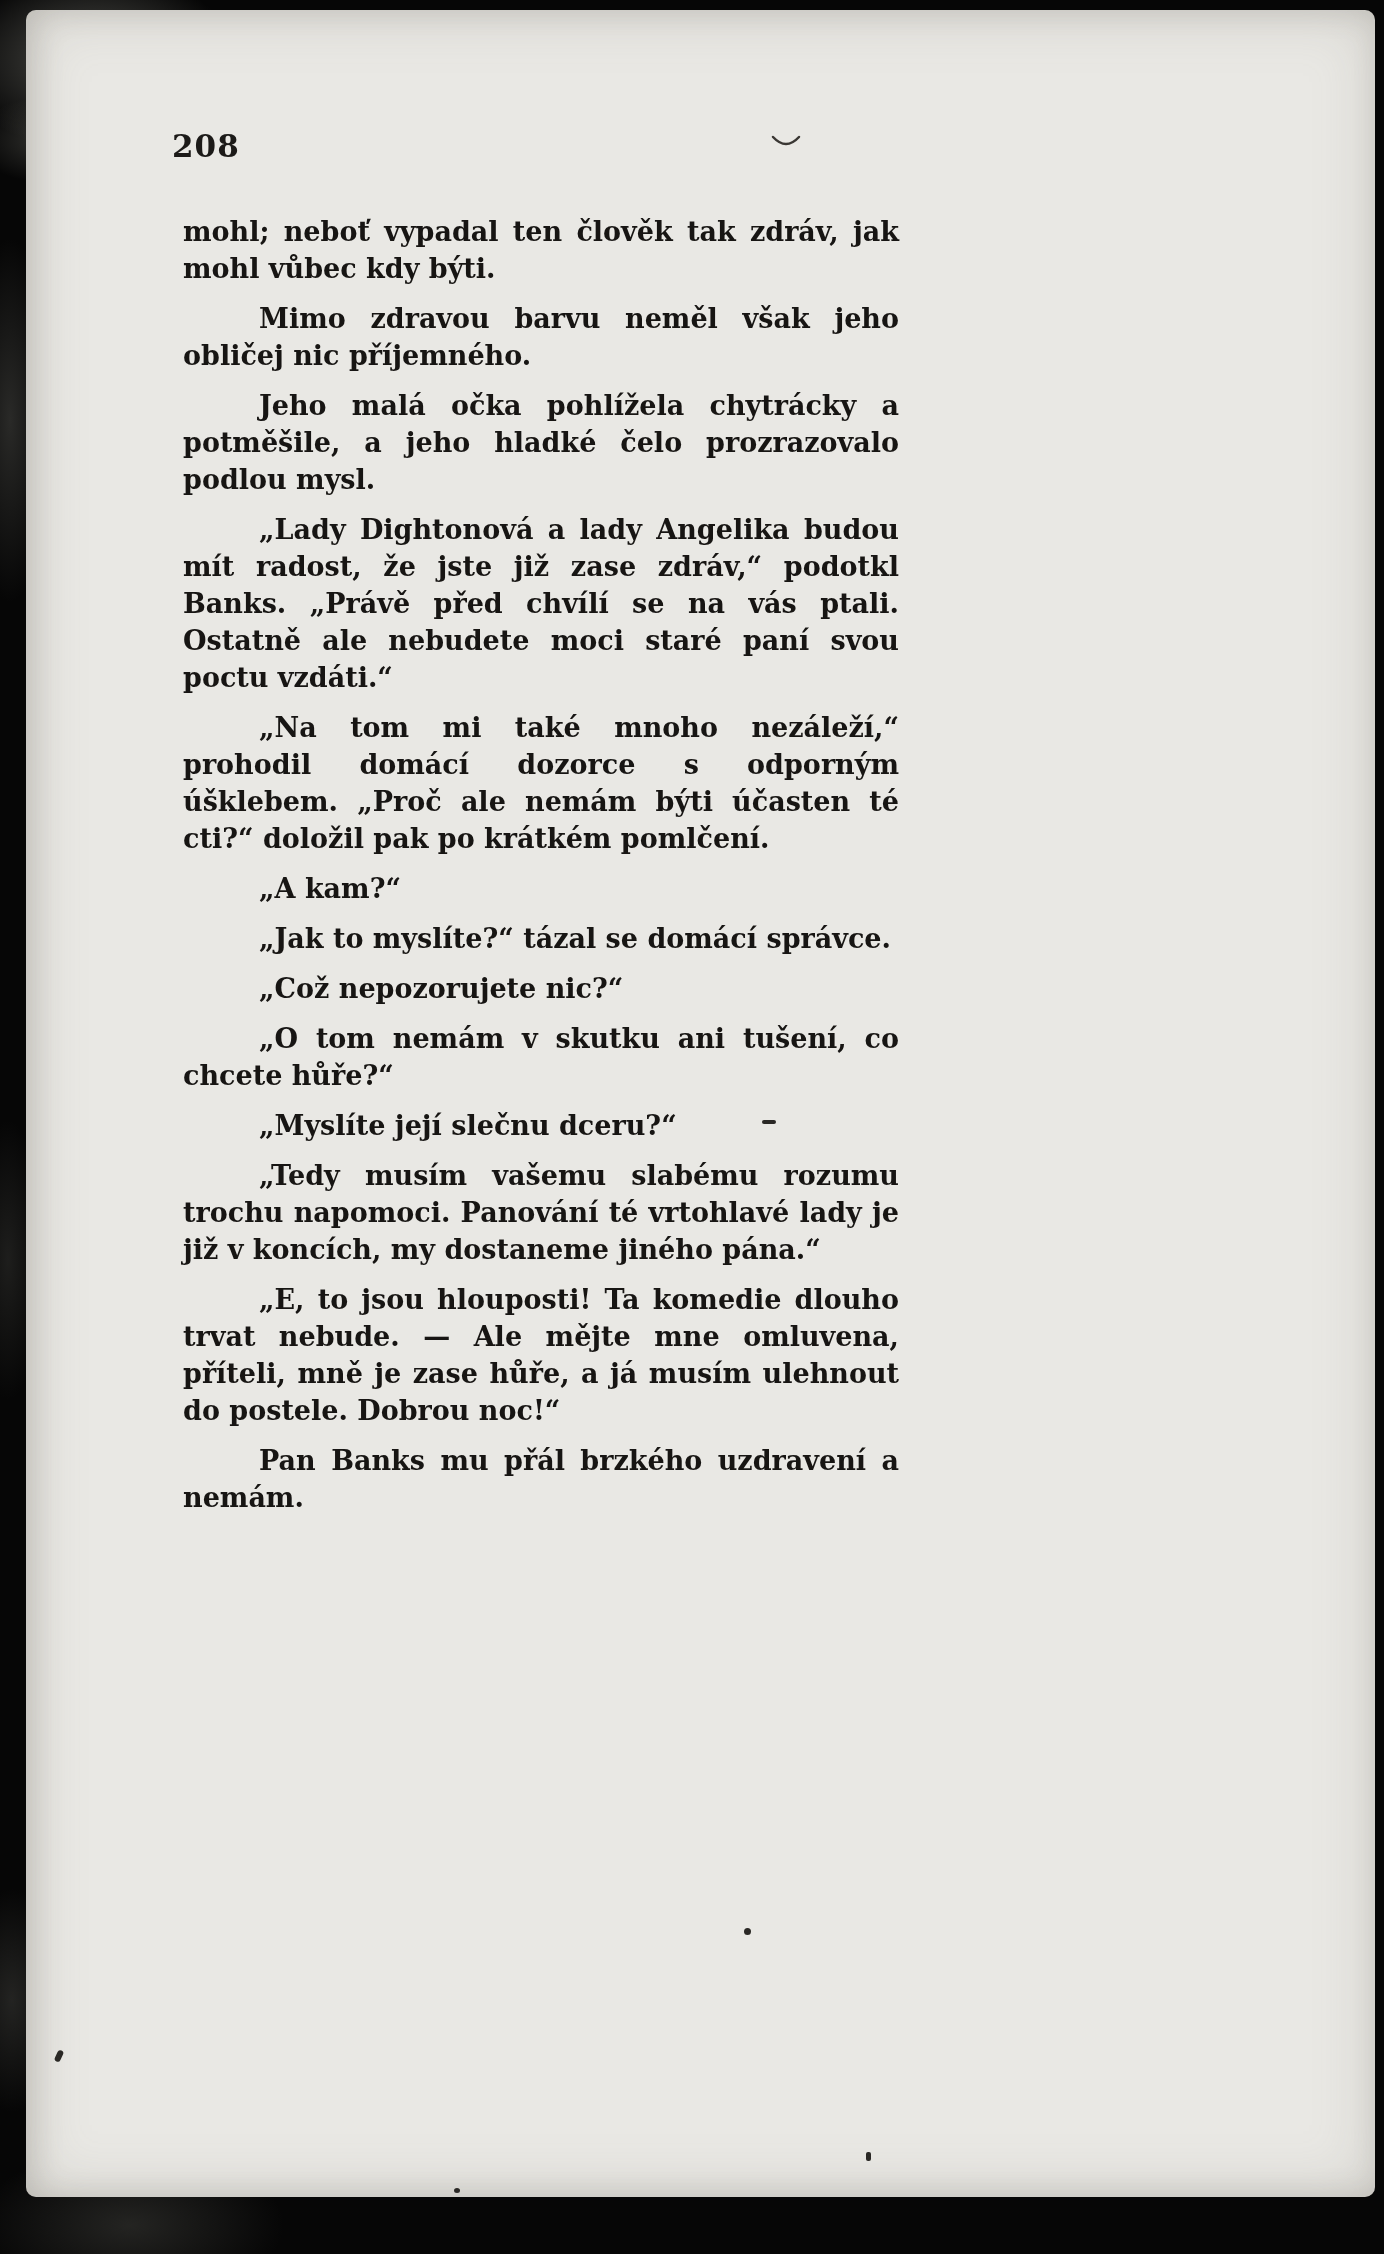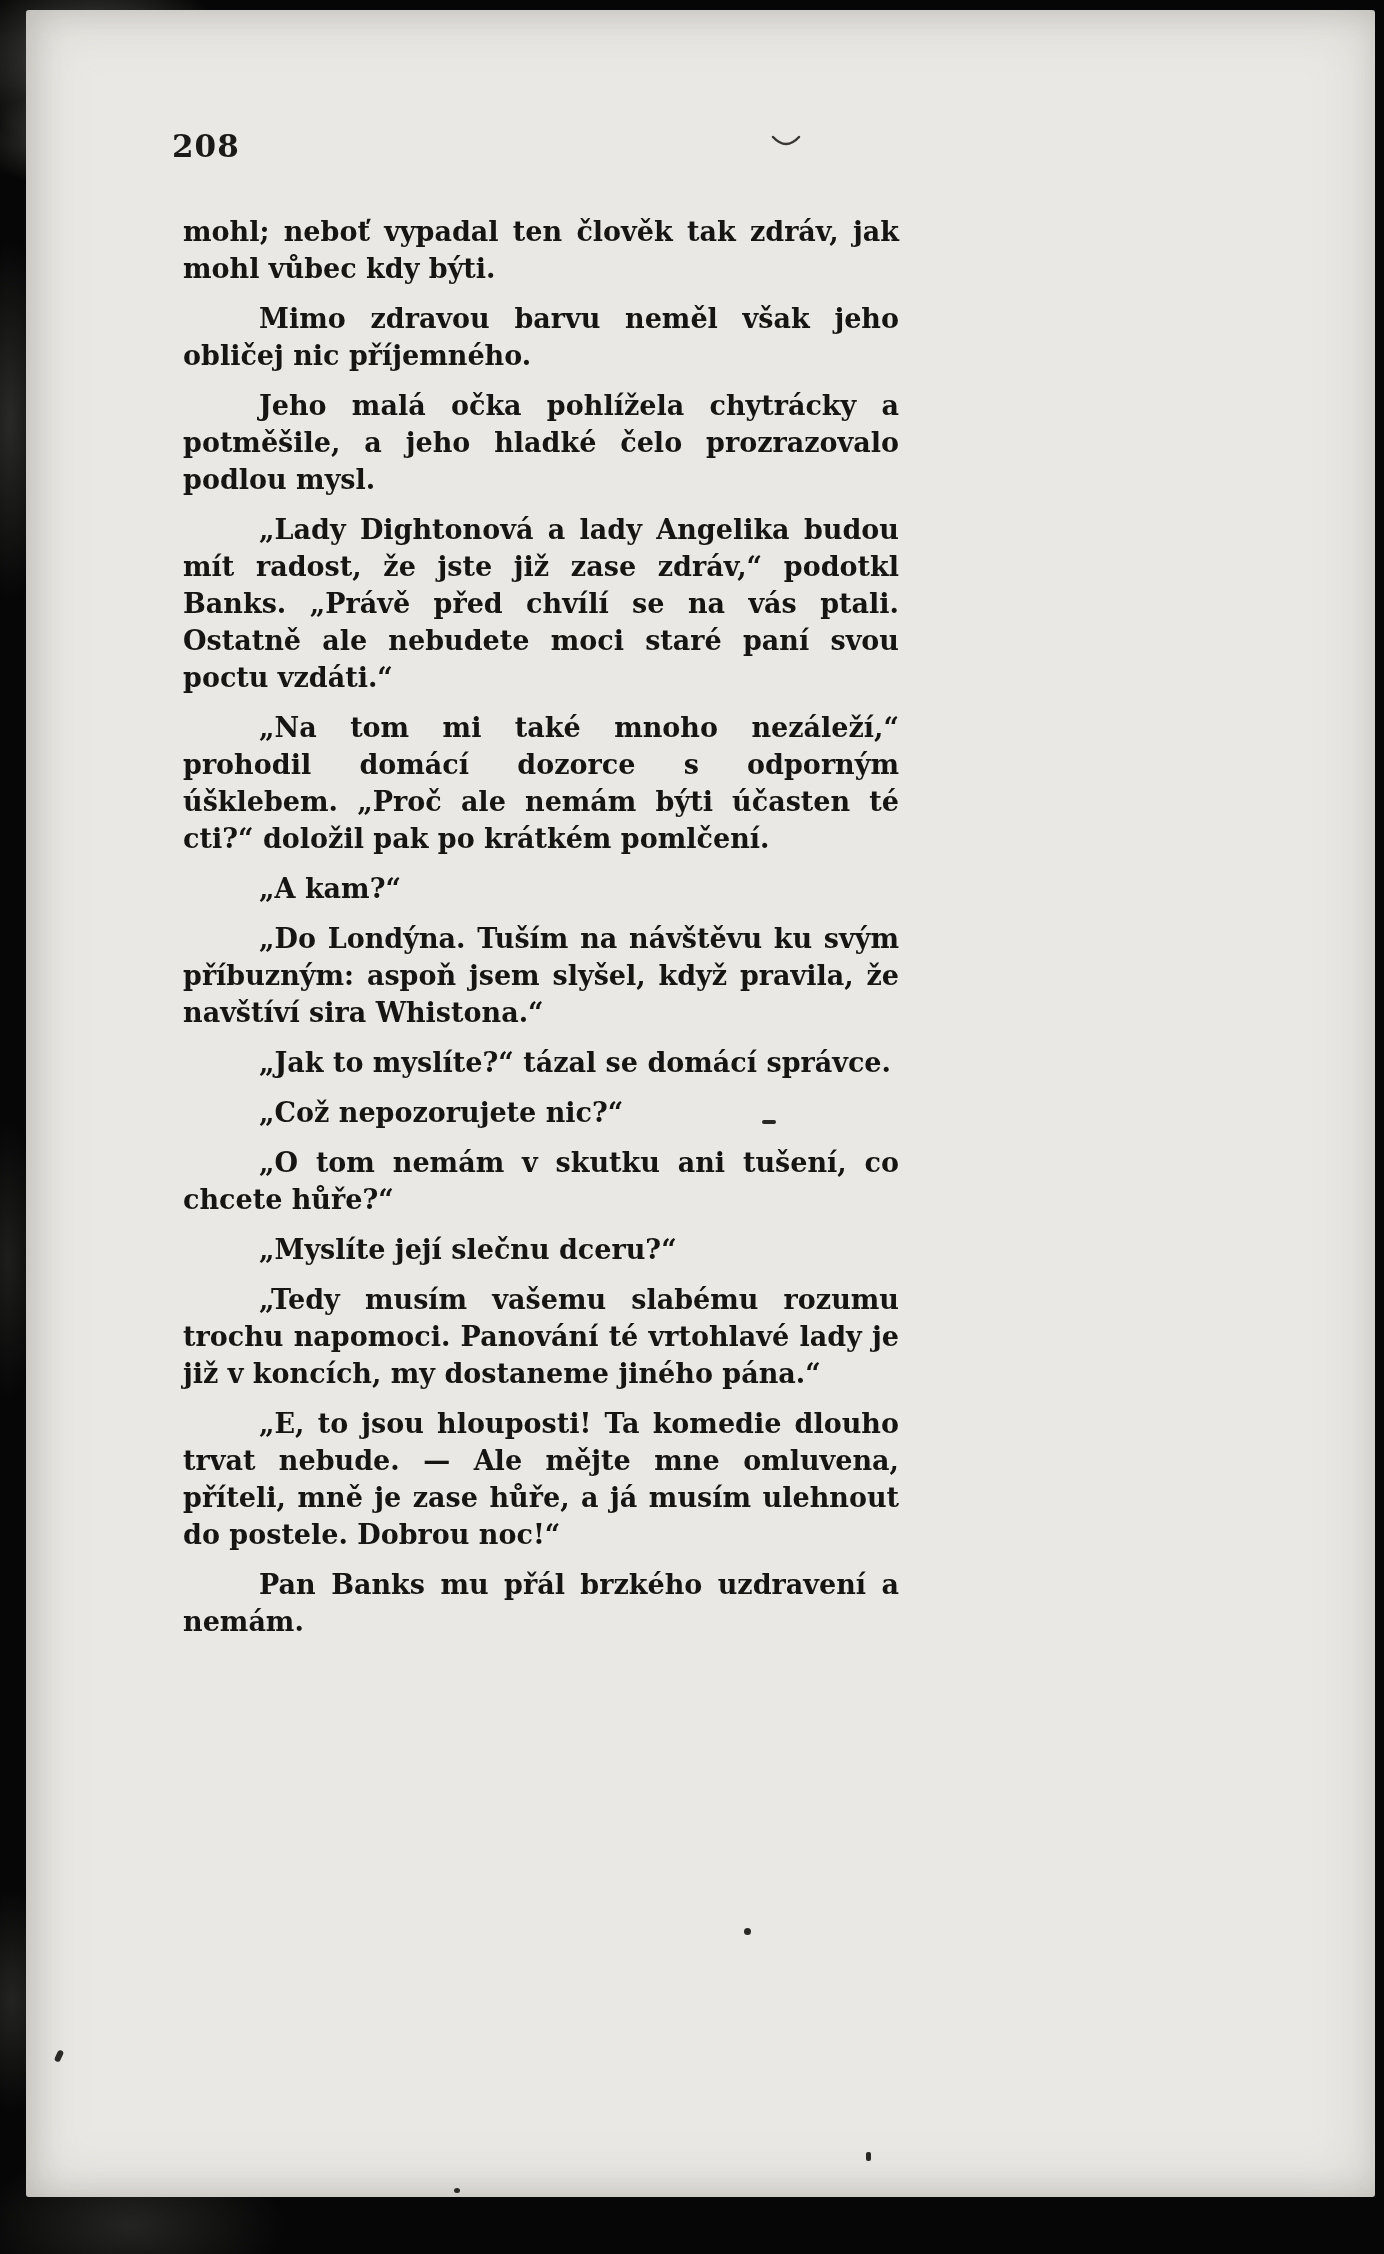--- a/index.html
+++ b/index.html
@@ -36,21 +36,21 @@
   .page {
     position: absolute;
     left: 26px;
     top: 10px;
     right: 9px;
     bottom: 57px;
     background: #e9e8e4;
     box-shadow:
       inset 0 0 60px rgba(120,115,105,0.25),
       inset 8px 0 30px rgba(90,85,78,0.18);
-    border-radius: 3px;
+    border-radius: 10px;
   }
   .page-number {
     position: absolute;
     left: 146px;
     top: 118px;
     font-size: 31px;
     font-weight: bold;
     color: #1c1a18;
     letter-spacing: 1px;
   }
@@ -104,21 +104,20 @@
     </svg>
   </span>
 
   <div class="text-block">
       <p class="para no-indent">mohl; neboť vypadal ten člověk tak zdráv, jak mohl vůbec kdy býti.</p>
       <p class="para">Mimo zdravou barvu neměl však jeho obličej nic příjemného.</p>
       <p class="para">Jeho malá očka pohlížela chytrácky a potměšile, a jeho hladké čelo prozrazovalo podlou mysl.</p>
       <p class="para">„Lady Dightonová a lady Angelika budou mít radost, že jste již zase zdráv,“ podotkl Banks. „Právě před chvílí se na vás ptali. Ostatně ale nebudete moci staré paní svou poctu vzdáti.“</p>
       <p class="para">„Na tom mi také mnoho nezáleží,“ prohodil domácí dozorce s odporným úšklebem. „Proč ale nemám býti účasten té cti?“ doložil pak po krátkém pomlčení.</p>
       <p class="para">„A kam?“</p>
-      <p class="para">„Do Londýna. Tuším na návštěvu ku svým příbuzným: aspoň jsem slyšel, když pravila, že navštíví sira Whistona.“</p>
       <p class="para">„Jak to myslíte?“ tázal se domácí správce.</p>
       <p class="para">„Což nepozorujete nic?“</p>
       <p class="para">„O tom nemám v skutku ani tušení, co chcete hůře?“</p>
       <p class="para">„Myslíte její slečnu dceru?“</p>
       <p class="para">„Tedy musím vašemu slabému rozumu trochu napomoci. Panování té vrtohlavé lady je již v koncích, my dostaneme jiného pána.“</p>
       <p class="para">„E, to jsou hlouposti! Ta komedie dlouho trvat nebude. — Ale mějte mne omluvena, příteli, mně je zase hůře, a já musím ulehnout do postele. Dobrou noc!“</p>
       <p class="para">Pan Banks mu přál brzkého uzdravení a nemám.</p>
     </div>
 
   <span class="speck s1"></span>

